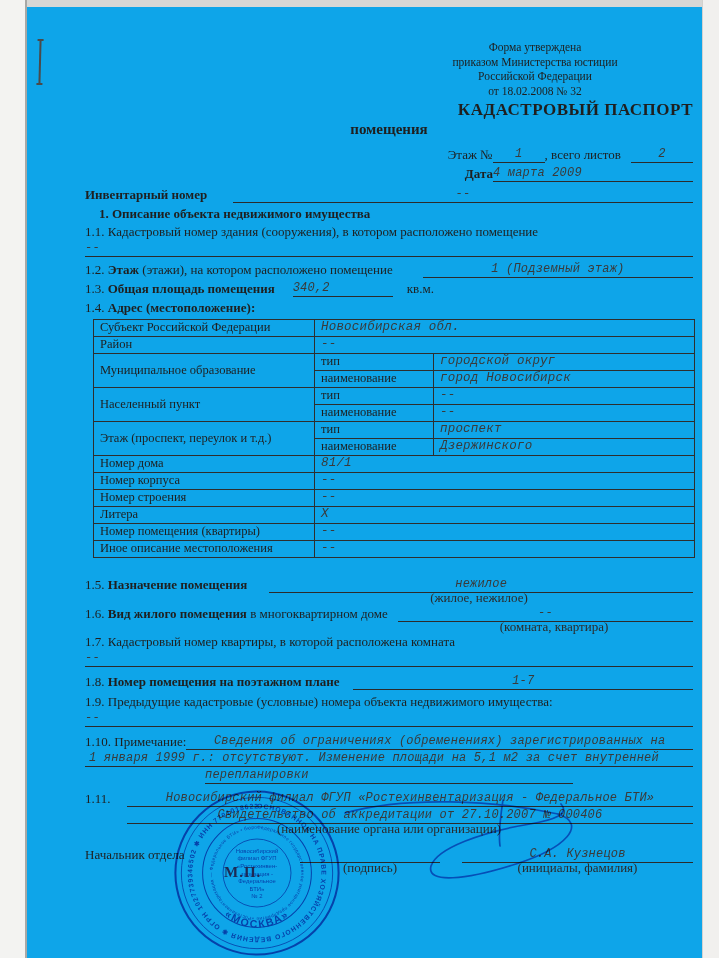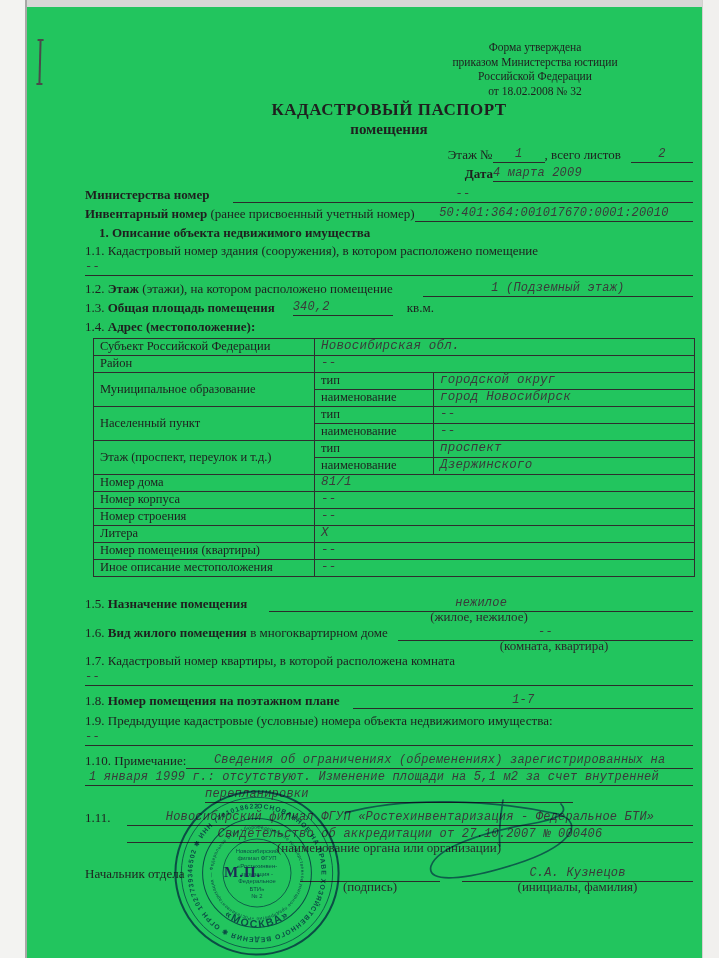--- a/index.html
+++ b/index.html
@@ -1,36 +1,36 @@
 <!DOCTYPE html>
 <html><head>
 <meta charset="utf-8">
 <style>
   html,body{margin:0;padding:0;background:#e8e8e6;}
-  .scan{position:relative;width:719px;height:958px;background:#22c55e;overflow:hidden;
+  .scan{position:relative;width:719px;height:958px;background:#0ea5e9;overflow:hidden;
         font-family:"Liberation Serif",serif;color:#1f1f1f;}
   
   .edge-top{position:absolute;left:0;top:0;width:719px;height:7px;background:#d7d7d5;}
   .edge-left{position:absolute;left:0;top:0;width:25px;height:958px;background:#f3f3f1;border-right:2px solid #a8a8a6;}
   .edge-right{position:absolute;right:0;top:0;width:16px;height:958px;background:#f1f0ee;border-left:1px solid #d2d1cf;}
   .staple{position:absolute;left:39px;top:40px;width:2px;height:44px;background:#4a4a4a;transform:rotate(1.5deg);}
   .staple:before,.staple:after{content:"";position:absolute;left:-2px;width:6px;height:2px;background:#4a4a4a;}
   .staple:before{top:-1px}.staple:after{bottom:-1px}
 
   .content{position:absolute;left:85px;right:26px;top:40px;font-size:13px;line-height:16px;}
   .b{font-weight:bold;}
   .mono{font-family:"Liberation Mono",monospace;font-style:italic;font-size:12px;color:#3a3a3a;letter-spacing:.2px;}
   .ul{border-bottom:1px solid #2b2b2b;}
   .row{display:flex;align-items:flex-end;}
   .fill{flex:1;text-align:center;}
   .cap{font-size:13px;line-height:10px;color:#2a2a2a;text-align:center;}
   .center{text-align:left;}
 
   .approval{width:300px;margin-left:auto;margin-right:8px;text-align:center;font-size:11.5px;line-height:14.5px;}
-  .title{margin-top:2px;text-align:center;font-size:17px;font-weight:bold;line-height:20px;letter-spacing:.5px;}
+  .title{margin-top:2px;text-align:right;font-size:17px;font-weight:bold;line-height:20px;letter-spacing:.5px;}
   .subtitle{text-align:center;font-size:15px;font-weight:bold;line-height:19px;}
   .sheetline{display:flex;justify-content:flex-end;align-items:flex-end;margin-top:7px;}
   .sheetline .slot{display:inline-block;text-align:center;}
   .dateline{display:flex;justify-content:flex-end;align-items:flex-end;margin-top:2px;}
 
   table.addr{border-collapse:collapse;width:calc(100% - 6px);margin:3px 0 0 8px;}
   table.addr td{border:1px solid #2e2e2e;padding:0 6px;font-size:12.5px;line-height:15.5px;height:16px;}
   td.lbl{width:208px;}
   td.key{width:106px;}
   td.val{}
@@ -70,28 +70,24 @@
       <span>, всего листов</span>
       <span class="slot ul mono" style="width:62px;margin-left:10px">2</span>
     </div>
 
     <div class="dateline">
       <span class="b">Дата</span>
       <span class="slot ul mono center" style="width:200px">4 марта 2009</span>
     </div>
 
     <div class="row mt4">
-      <span class="b" style="flex:0 0 148px">Министерства номер</span>
+      <span class="b" style="flex:0 0 148px">Инвентарный номер</span>
       <span class="fill ul mono">--</span>
     </div>
 
-    <div class="row mt2">
-      <span><span class="b">Инвентарный номер</span>&nbsp;<span>(ранее присвоенный учетный номер)</span></span>
-      <span class="fill ul mono">50:401:364:001017670:0001:20010</span>
-    </div>
 
     <div class="b mt3" style="padding-left:14px">1. Описание объекта недвижимого имущества</div>
 
     <div class="mt2">1.1. Кадастровый номер здания (сооружения), в котором расположено помещение</div>
     <div class="ul mono center">--</div>
 
     <div class="row mt4">
       <span><span>1.2.</span> <span class="b">Этаж</span><span> (этажи), на котором расположено помещение</span></span>
       <span class="fill ul mono" style="margin-left:30px">1 (Подземный этаж)</span>
     </div>

